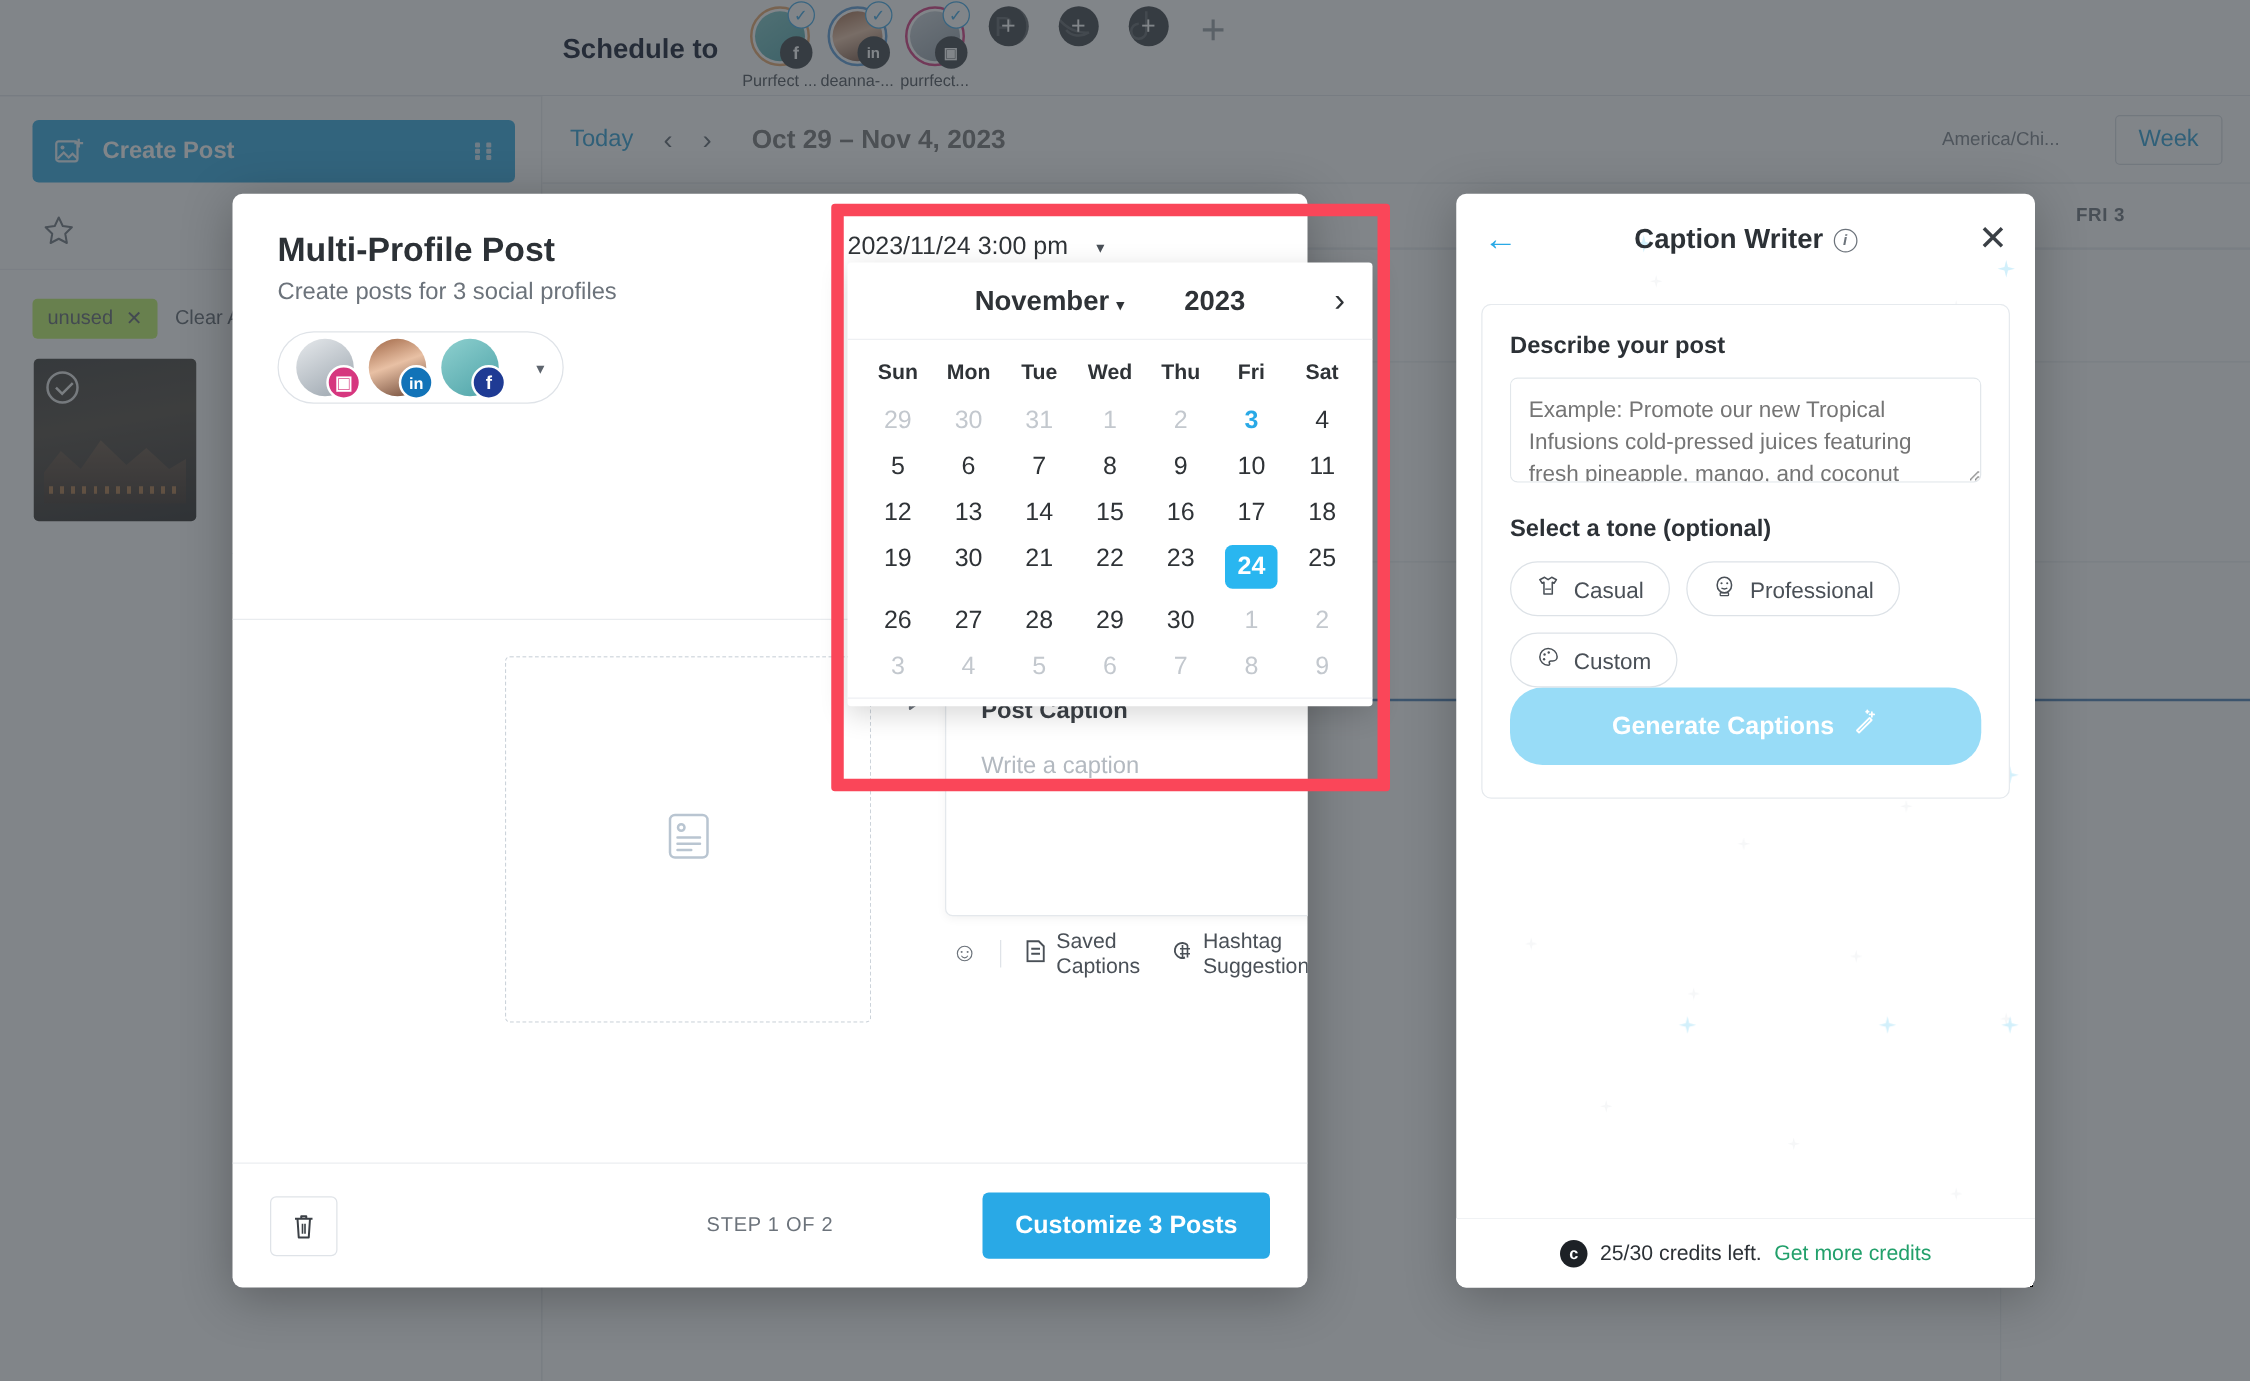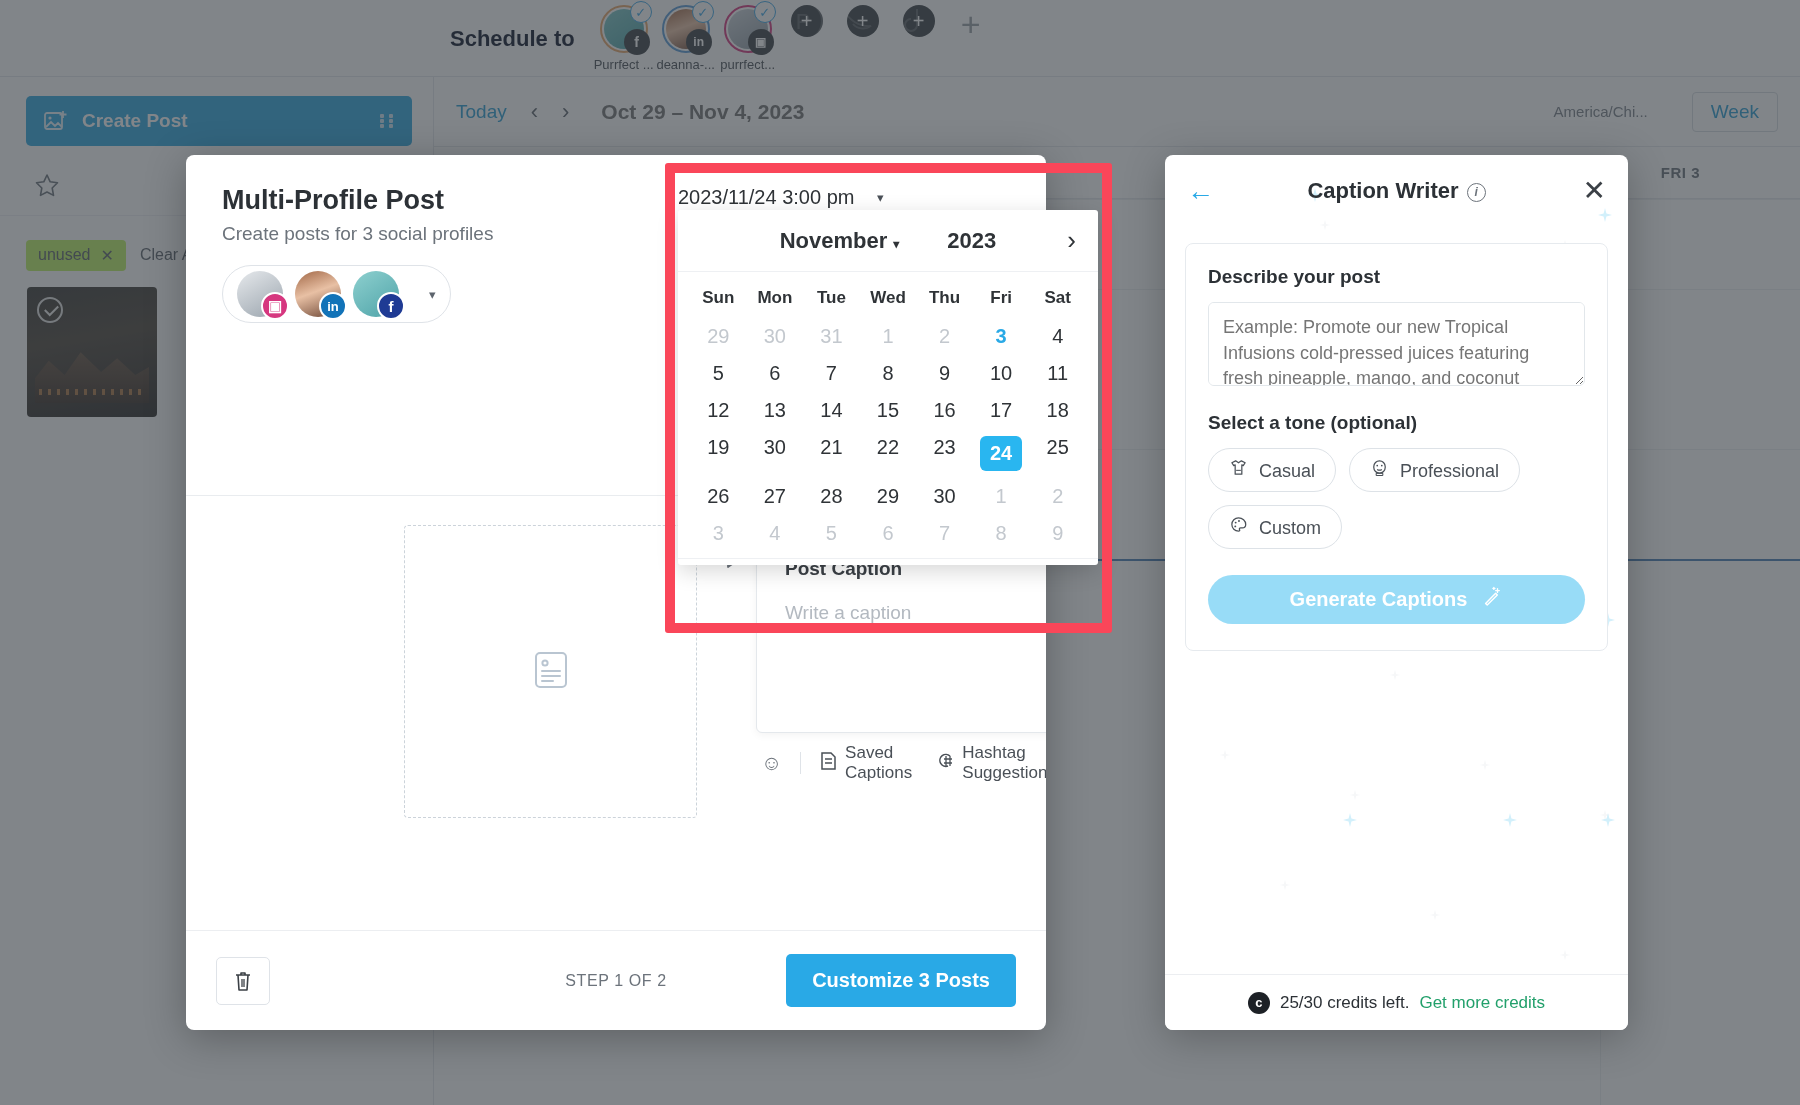--- a/index.html
+++ b/index.html
@@ -286,21 +286,21 @@
     font-family: "Liberation Sans", sans-serif;
   }
   .cw-label2 { font-size: 19px; font-weight: 700; color: #2c3136; margin-top: 22px; }
   .tone-row { display: flex; flex-wrap: wrap; gap: 13px; margin-top: 14px; }
   .tone-chip {
     display: inline-flex; align-items: flex-end; gap: 11px;
     border: 1px solid #dde2e7; border-radius: 22px; padding: 9px 20px;
     font-size: 18px; color: #4a5057;
   }
   .gen-btn {
-    margin-top: 26px; width: 100%; height: 49px; border-radius: 26px; background: #98dcf7;
+    width: 100%; height: 62px; border-radius: 26px; background: #98dcf7;
     color: #fff; font-size: 20px; font-weight: 700;
     display: flex; align-items: center; justify-content: center; gap: 14px;
   }
   .cw-foot {
     position: absolute; left: 0; bottom: 0; width: 100%; height: 56px;
     border-top: 1px solid #eceef1; background: #fff; z-index: 3;
     display: flex; align-items: center; justify-content: center; gap: 10px;
     font-size: 17px; color: #2c3136;
   }
   .credit-coin {

